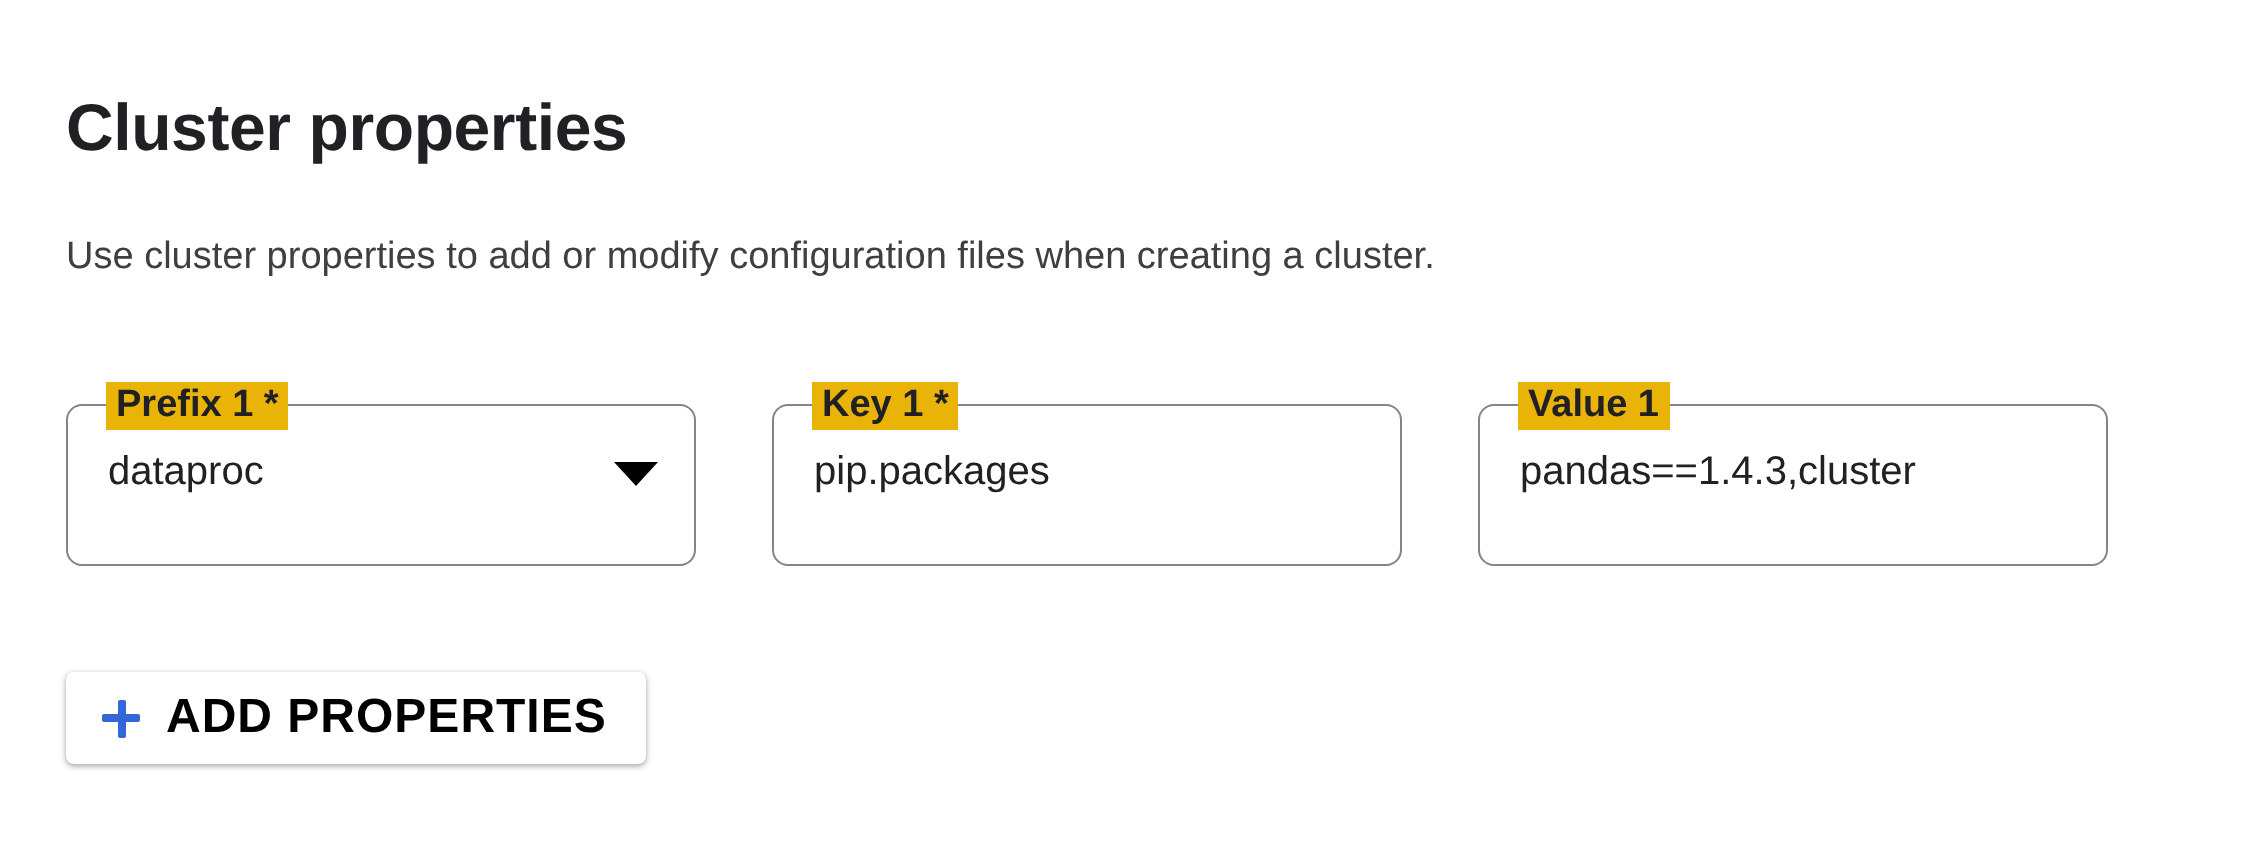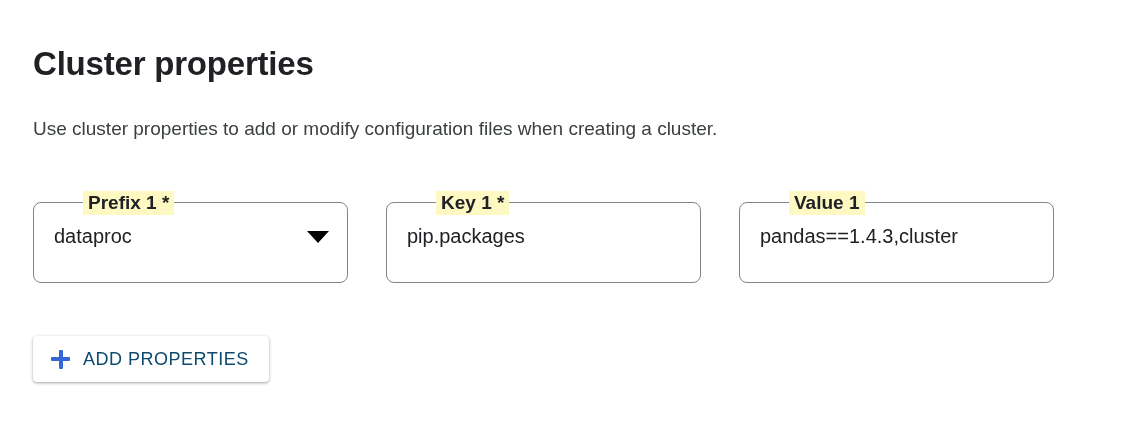--- a/index.html
+++ b/index.html
@@ -69,27 +69,26 @@
     border-radius: 8px;
     background: #ffffff;
   }
 
   
   .field-label {
     position: absolute;
     top: -12px;
     left: 19px;
     padding: 0 5px;
-    background: #fef9c3;
+    background: #eab308;
     font-size: 19px;
     line-height: 24px;
     font-weight: 700;
     color: #202124;
     white-space: nowrap;
-    margin-left: 30px;
   }
 
   .field-value {
     position: absolute;
     left: 20px;
     top: 17px;
     right: 20px;
     font-size: 20px;
     line-height: 32px;
     font-weight: 400;
@@ -154,25 +153,25 @@
     height: 4px;
   }
   .plus-icon::after {
     top: 0;
     left: 7.5px;
     height: 19px;
     width: 4px;
   }
 
   .add-button-label {
-    font-size: 18px;
+    font-size: 24px;
     line-height: 20px;
-    font-weight: 400;
+    font-weight: 700;
     letter-spacing: 0.5px;
-    color: #0c4a6e;
+    color: #000000;
     white-space: nowrap;
   }
 </style>
 </head>
 <body>
 
 <div class="page">
 
   <h1 class="section-title">Cluster properties</h1>
 

